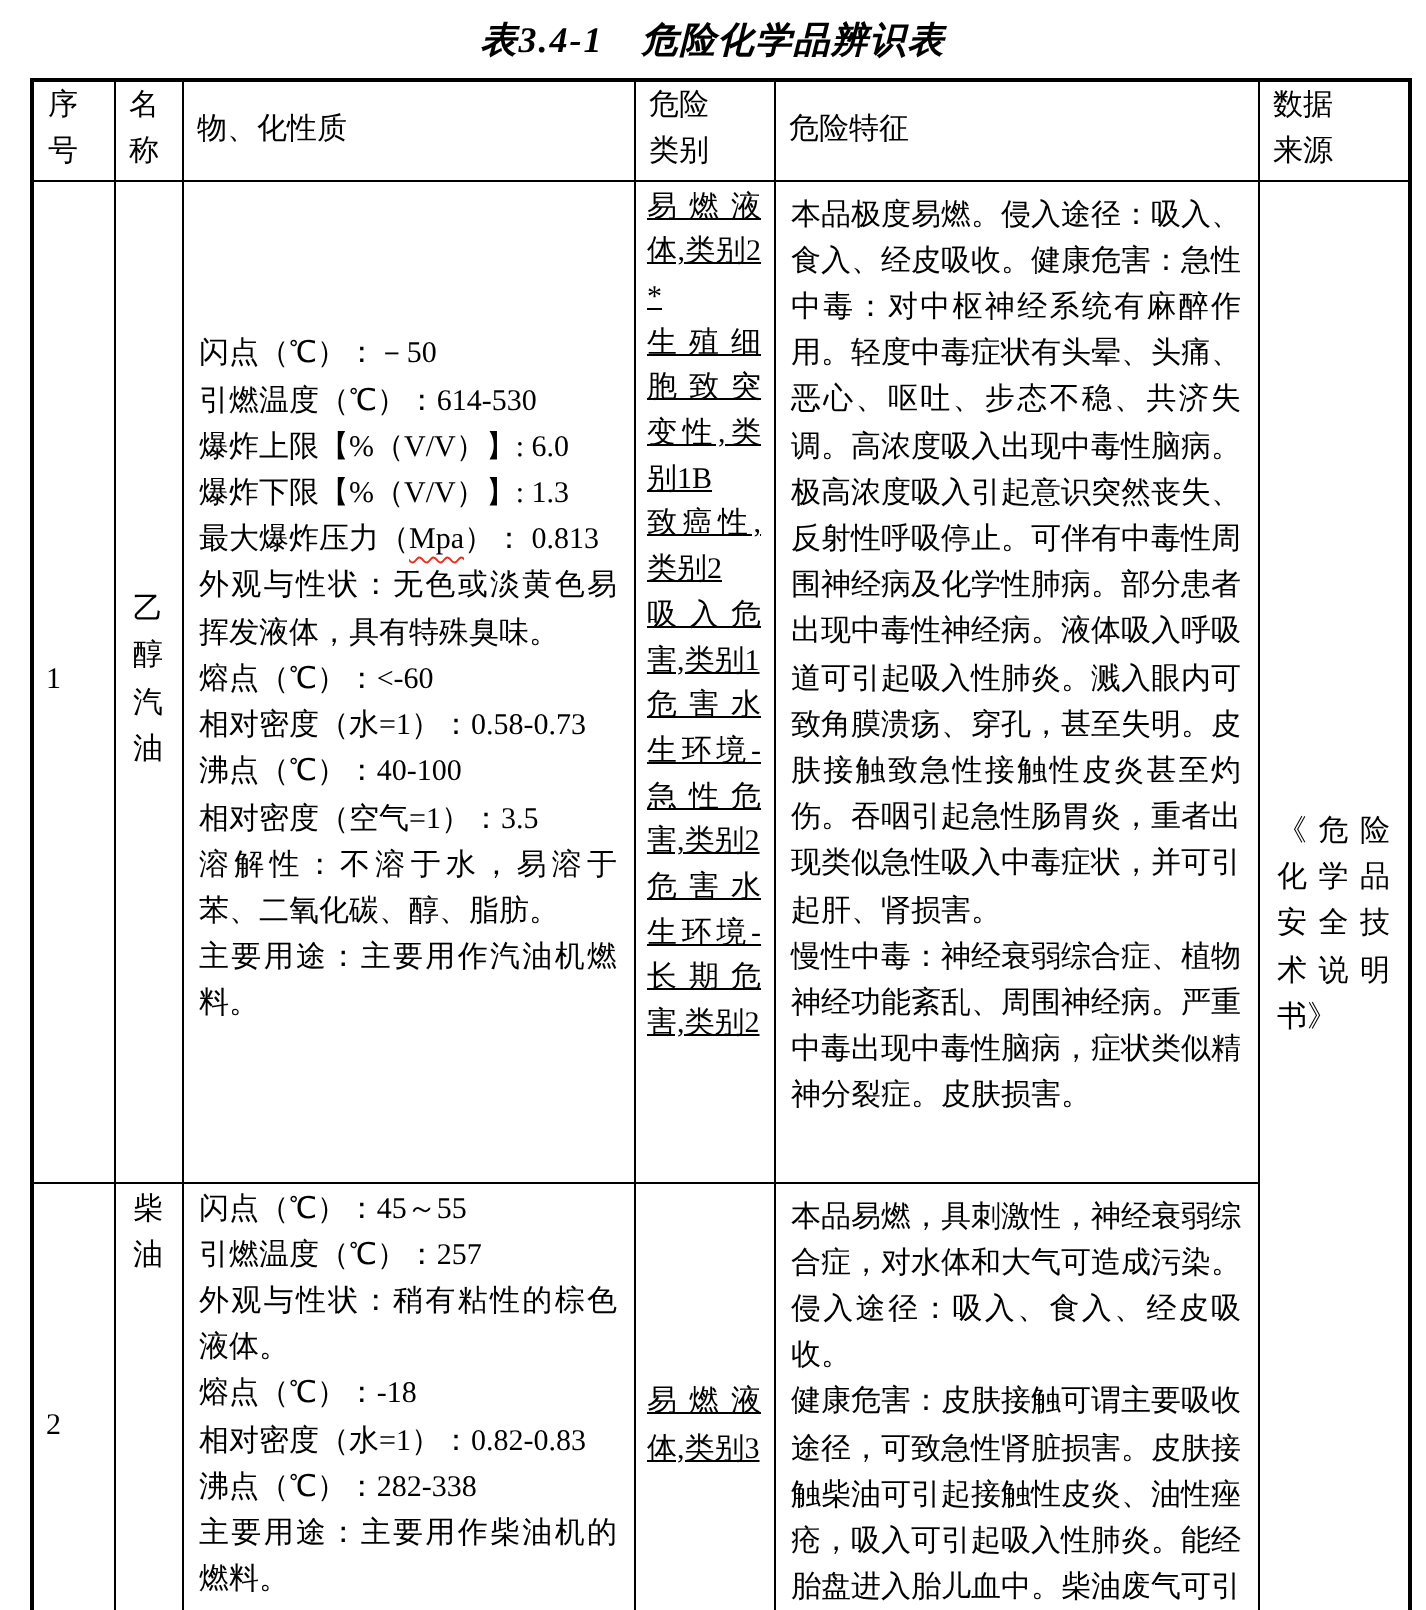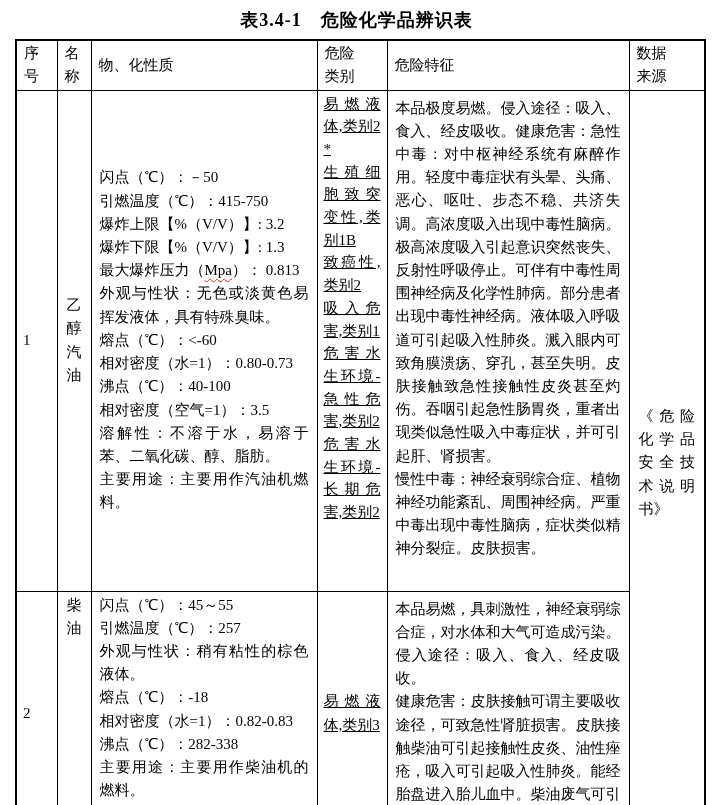--- a/index.html
+++ b/index.html
@@ -11,20 +11,21 @@
     overflow:hidden;
   }
   .title {
     text-align:center;
     font-weight:bold;
     font-size:18px;
     letter-spacing:1px;
     margin-top:8px;
     margin-bottom:7px;
     white-space:pre;
+    font-style:italic;
   }
   table.hazmat {
     border-collapse:collapse;
     table-layout:fixed;
     margin-left:15px;
     width:689px;
     border:2px solid #000;
   }
   col.c-seq   { width:41px; }
   col.c-name  { width:34px; }
@@ -107,27 +108,27 @@
   </thead>
   <tbody>
     <tr class="row1">
       <td class="seq">1</td>
       <td class="name">乙
 醇
 汽
 油</td>
       <td class="props">
           <div>闪点（℃）：－50</div>
-          <div>引燃温度（℃）：415-750</div>
-          <div>爆炸上限【%（V/V）】: 3.2</div>
+          <div>引燃温度（℃）：614-530</div>
+          <div>爆炸上限【%（V/V）】: 6.0</div>
           <div>爆炸下限【%（V/V）】: 1.3</div>
           <div>最大爆炸压力（<span class="misspell">Mpa</span>）： 0.813</div>
           <div>外观与性状：无色或淡黄色易挥发液体，具有特殊臭味。</div>
           <div>熔点（℃）：&lt;-60</div>
-          <div>相对密度（水=1）：0.80-0.73</div>
+          <div>相对密度（水=1）：0.58-0.73</div>
           <div>沸点（℃）：40-100</div>
           <div>相对密度（空气=1）：3.5</div>
           <div>溶解性：不溶于水，易溶于苯、二氧化碳、醇、脂肪。</div>
           <div>主要用途：主要用作汽油机燃料。</div>
         </td>
       <td class="cat cat1">
           <div>易燃液体,类别2*</div>
           <div>生殖细胞致突变性,类别1B</div>
           <div>致癌性,类别2</div>
           <div>吸入危害,类别1</div>

